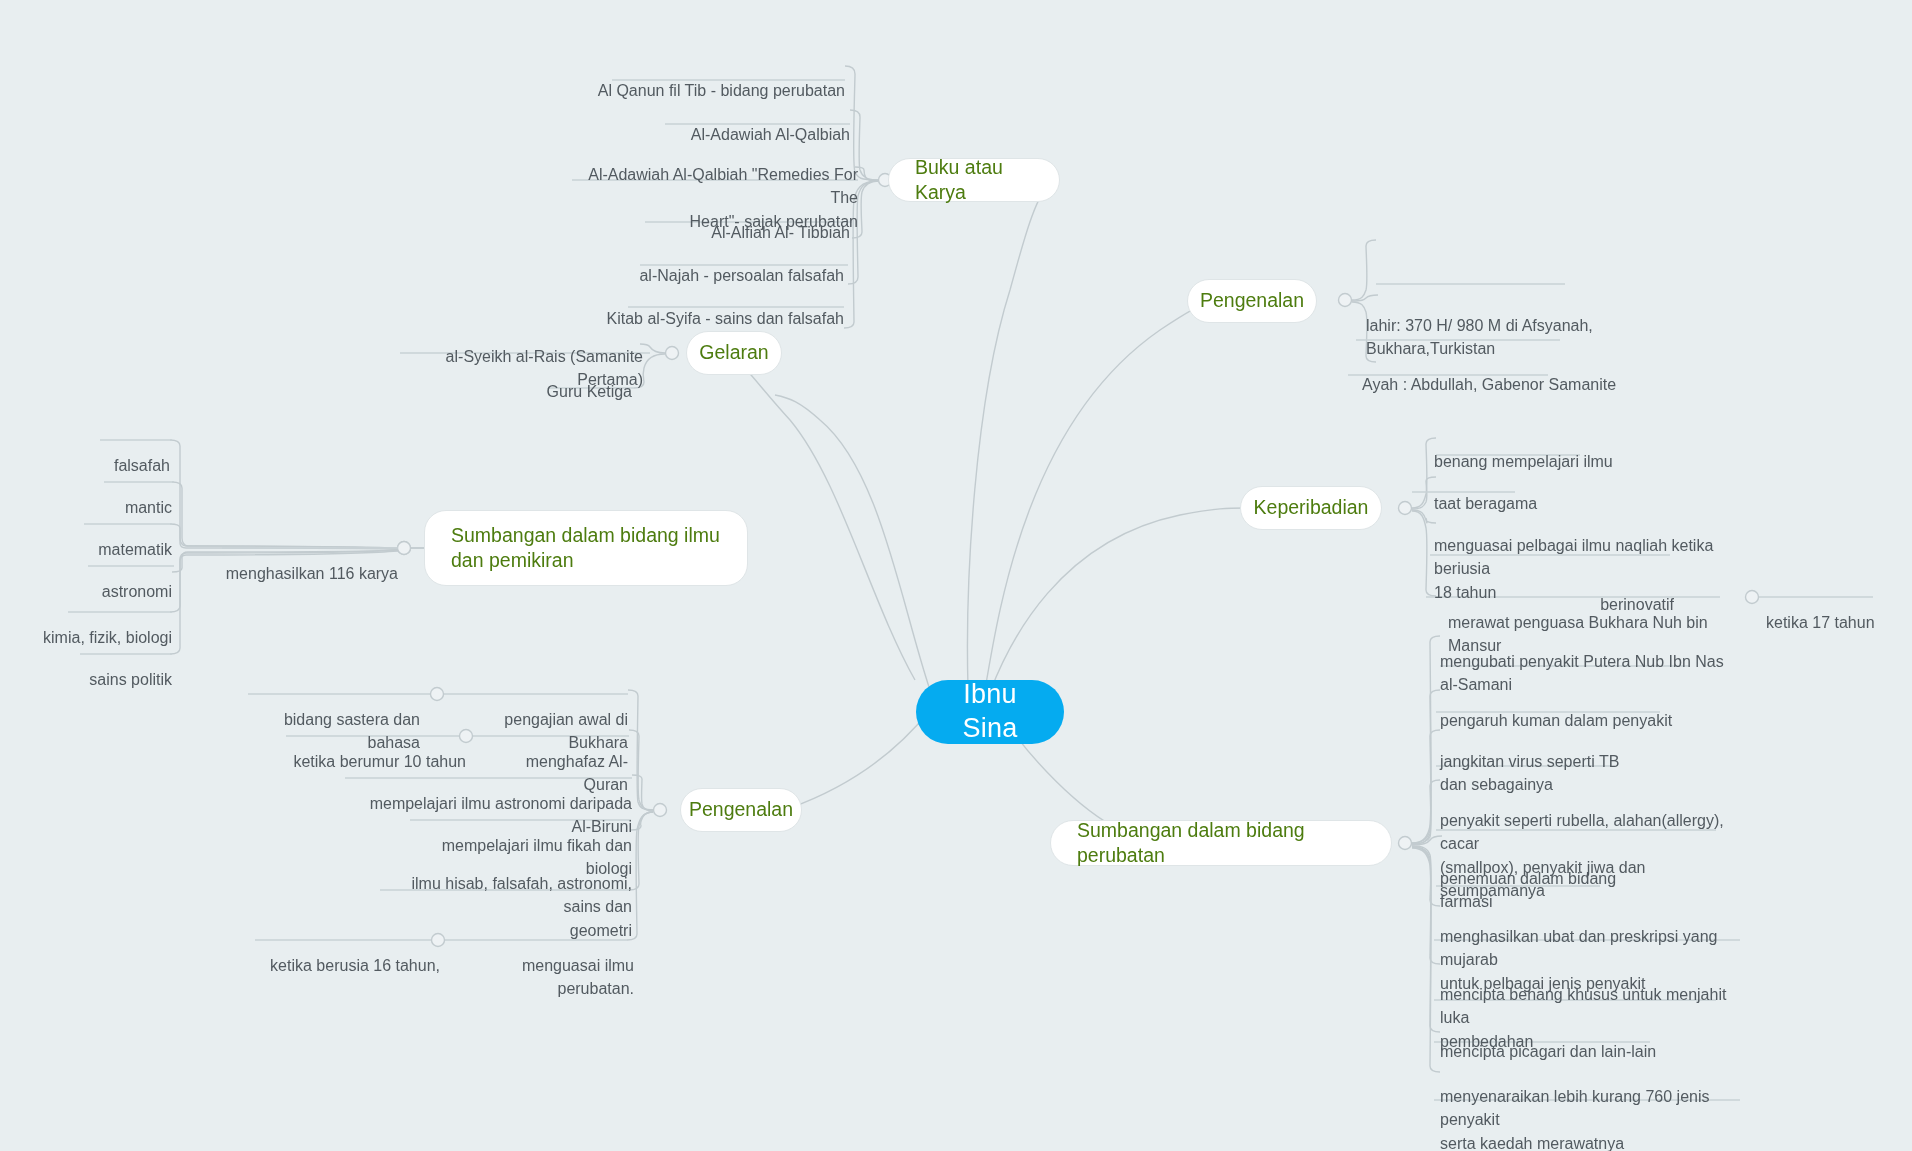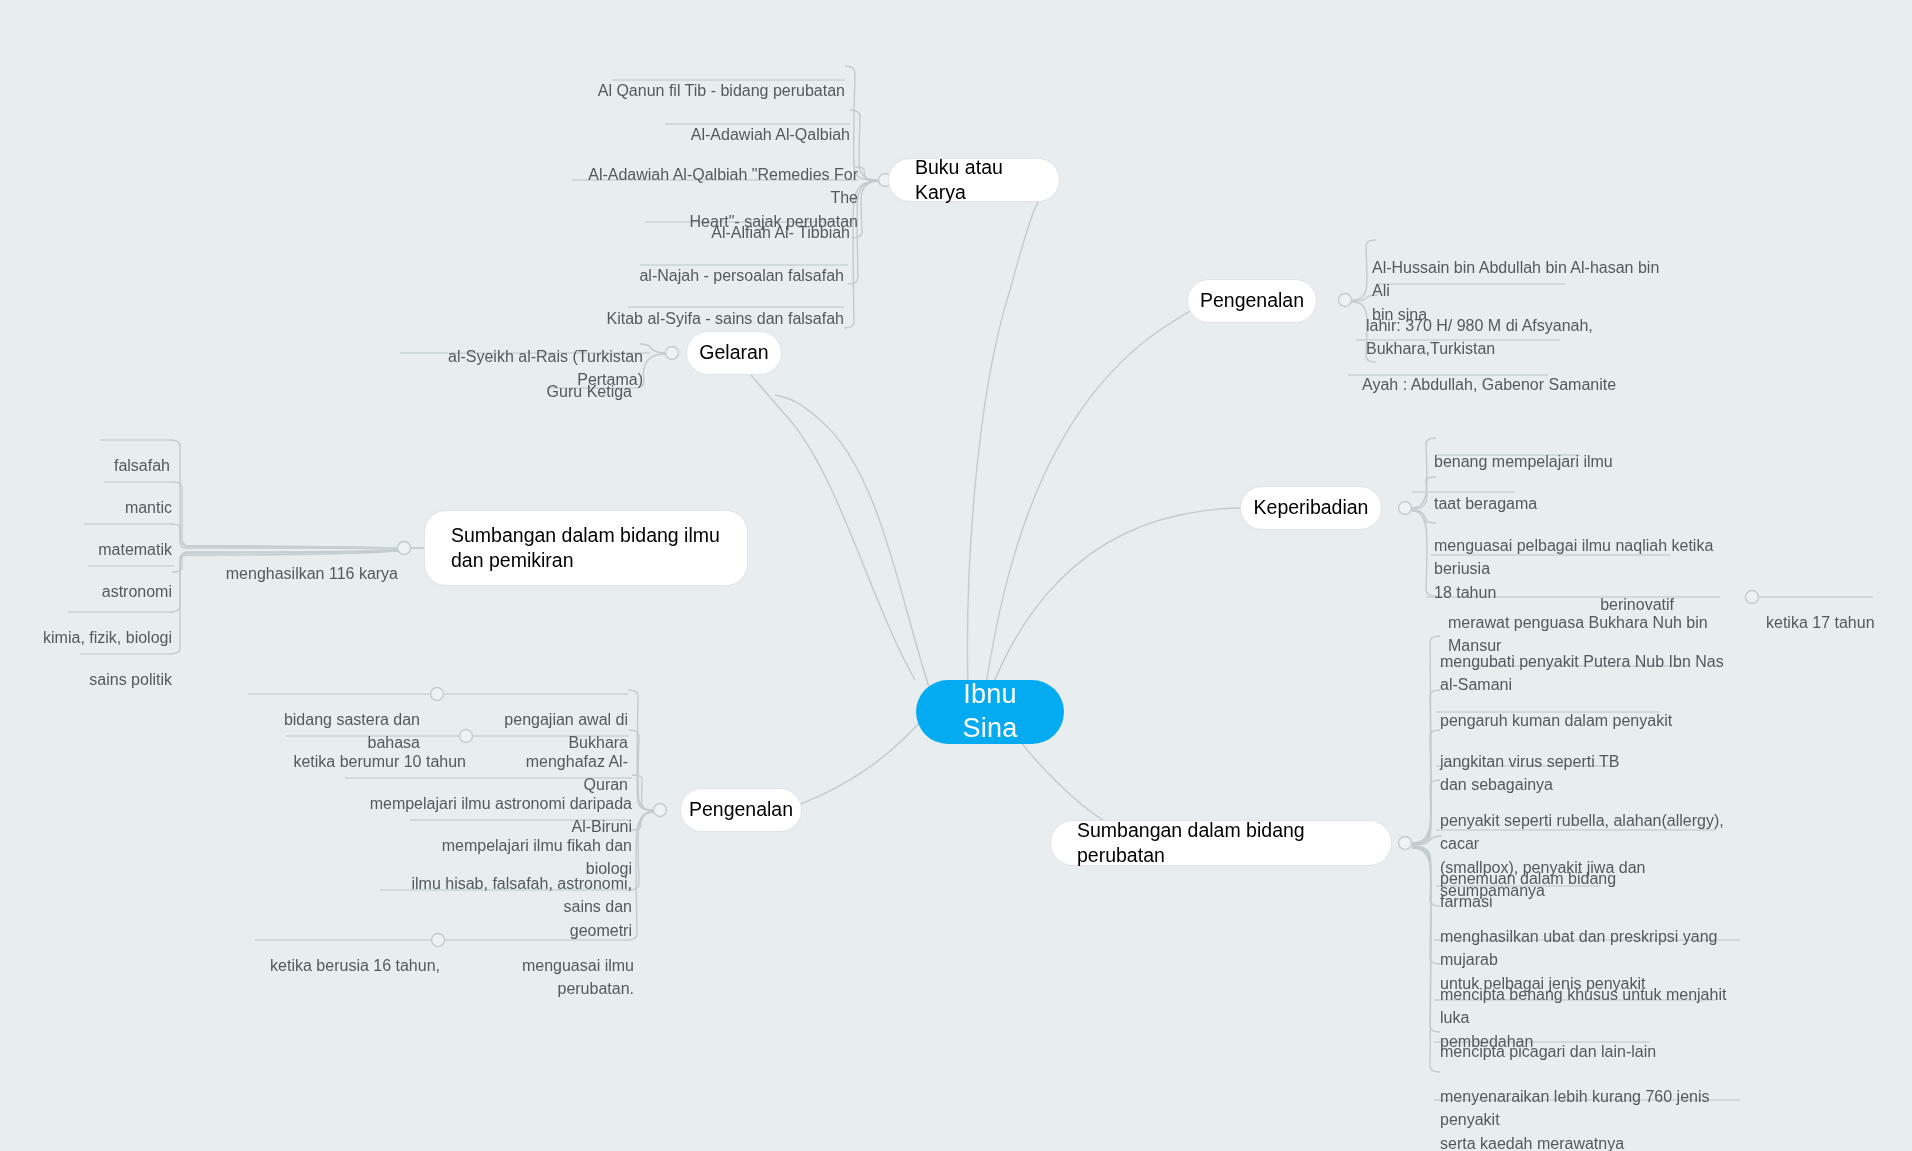--- a/index.html
+++ b/index.html
@@ -47,21 +47,21 @@
     justify-content: center;
     text-align: center;
     padding: 14px 30px;
     letter-spacing: 0.2px;
   }
   
   .main-node {
     background: #ffffff;
     border: 1px solid #dfe5e7;
     border-radius: 40px;
-    color: #000000;
+    color: #4d7c0f;
     font-size: 19.5px;
     line-height: 1.3;
     display: flex;
     align-items: center;
     padding: 13px 26px;
     box-sizing: border-box;
   }
   .main-node.multiline {
     border-radius: 22px;
   }
@@ -243,21 +243,21 @@
     <span>Al-Alfiah Al- Tibbiah</span>
   </div>
   <div class="leaf left" style="left:586px; top:241px; width:258px;">
     <span>al-Najah - persoalan falsafah</span>
   </div>
   <div class="leaf left" style="left:570px; top:284px; width:274px;">
     <span>Kitab al-Syifa - sains dan falsafah</span>
   </div>
 
   <div class="leaf left" style="left:395px; top:322px; width:248px;">
-    <span>al-Syeikh al-Rais (Turkistan Pertama)</span>
+    <span>al-Syeikh al-Rais (Samanite Pertama)</span>
   </div>
   <div class="leaf left" style="left:470px; top:357px; width:162px;">
     <span>Guru Ketiga</span>
   </div>
 
   <div class="leaf left" style="left:222px; top:539px; width:176px;">
     <span>menghasilkan 116 karya</span>
   </div>
 
   <div class="leaf left" style="left:56px; top:431px; width:114px;">
@@ -304,24 +304,20 @@
 geometri</span>
   </div>
 
   <div class="leaf left" style="left:462px; top:931px; width:172px;">
     <span>menguasai ilmu perubatan.</span>
   </div>
   <div class="leaf left" style="left:264px; top:931px; width:176px;">
     <span>ketika berusia 16 tahun,</span>
   </div>
 
-  <div class="leaf right" style="left:1372px; top:233px; width:300px;">
-    <span>Al-Hussain bin Abdullah bin Al-hasan bin  Ali
-bin sina</span>
-  </div>
   <div class="leaf right" style="left:1366px; top:291px; width:280px;">
     <span>lahir: 370 H/ 980 M  di Afsyanah,
 Bukhara,Turkistan</span>
   </div>
   <div class="leaf right" style="left:1362px; top:350px; width:290px;">
     <span>Ayah : Abdullah, Gabenor Samanite</span>
   </div>
 
   <div class="leaf right" style="left:1434px; top:427px; width:260px;">
     <span>benang mempelajari ilmu</span>

